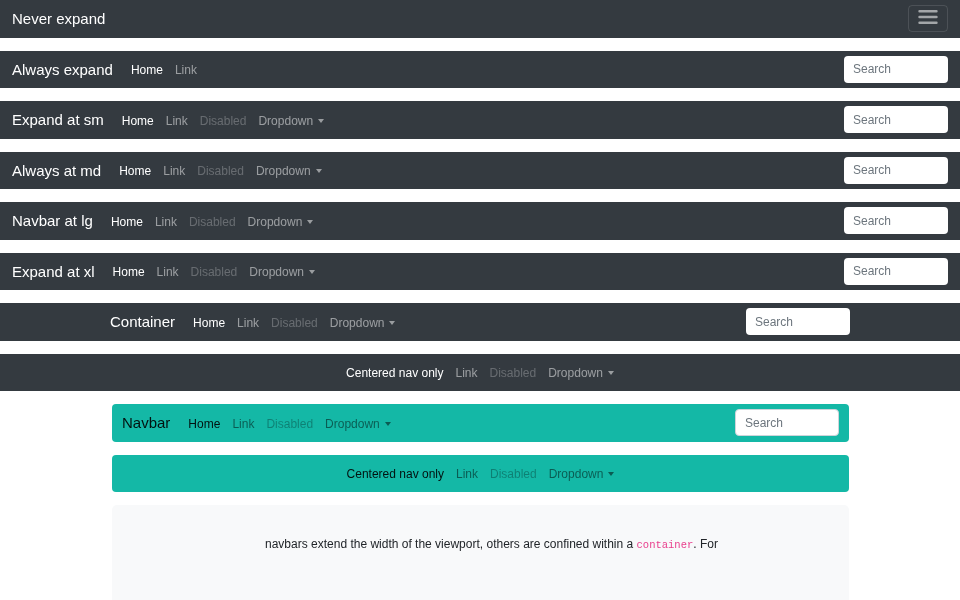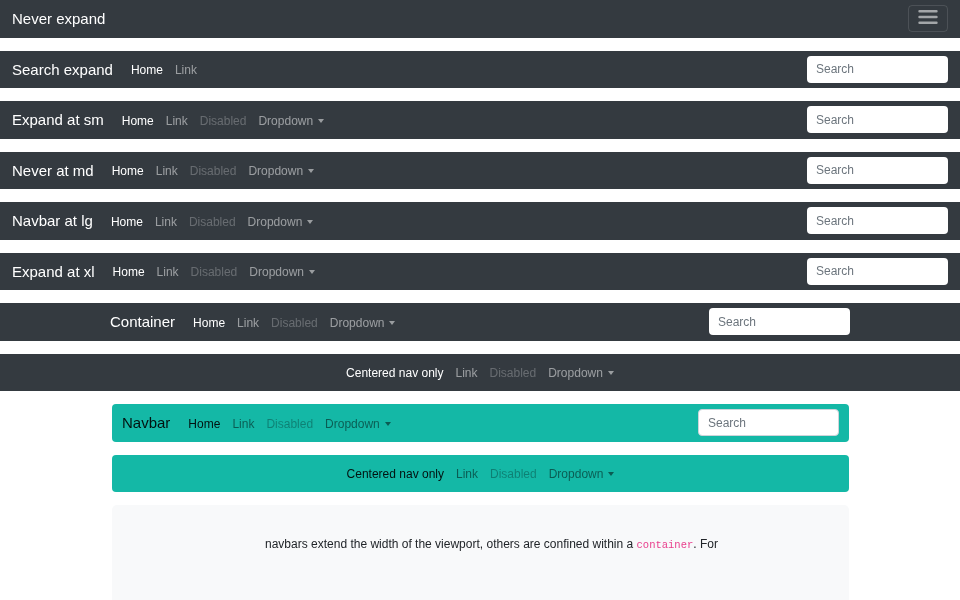--- a/index.html
+++ b/index.html
@@ -67,21 +67,21 @@
     display: inline-block;
     margin-left: 5px;
     vertical-align: 2px;
     border-top: 4px solid;
     border-right: 3.5px solid transparent;
     border-left: 3.5px solid transparent;
   }
   
   .search { margin-left: auto; display: flex; }
   .search-input {
-    width: 141px;
+    width: 104px;
     height: 27px;
     border: 0;
     border-radius: 4px;
     padding: 0 9px;
     font-size: 12px;
     font-family: inherit;
     background: #ffffff;
     color: #343a40;
     outline: none;
   }
@@ -141,21 +141,21 @@
   <button class="toggler">
     <span>
       <svg width="20" height="16" viewBox="0 0 20 16">
           <path d="M1.5 2.2h17M1.5 8h17M1.5 13.8h17" stroke="rgba(255,255,255,0.55)" stroke-width="2.4" stroke-linecap="round"></path>
         </svg>
     </span>
   </button>
 </nav>
 
 <nav class="navbar dark">
-  <a class="brand">Search expand</a>
+  <a class="brand">Always expand</a>
   <ul class="nav">
     <li><a class="nav-link active"><span>Home</span></a></li>
     <li><a class="nav-link"><span>Link</span></a></li>
   </ul>
   <form class="search">
     <input class="search-input" placeholder="Search" style="">
   </form>
 </nav>
 
 <nav class="navbar dark">
@@ -165,21 +165,21 @@
     <li><a class="nav-link"><span>Link</span></a></li>
     <li><a class="nav-link disabled"><span>Disabled</span></a></li>
     <li><a class="nav-link"><span>Dropdown</span><span class="caret"></span></a></li>
   </ul>
   <form class="search">
     <input class="search-input" placeholder="Search" style="">
   </form>
 </nav>
 
 <nav class="navbar dark">
-  <a class="brand">Never at md</a>
+  <a class="brand">Always at md</a>
   <ul class="nav">
     <li><a class="nav-link active"><span>Home</span></a></li>
     <li><a class="nav-link"><span>Link</span></a></li>
     <li><a class="nav-link disabled"><span>Disabled</span></a></li>
     <li><a class="nav-link"><span>Dropdown</span><span class="caret"></span></a></li>
   </ul>
   <form class="search">
     <input class="search-input" placeholder="Search" style="">
   </form>
 </nav>

